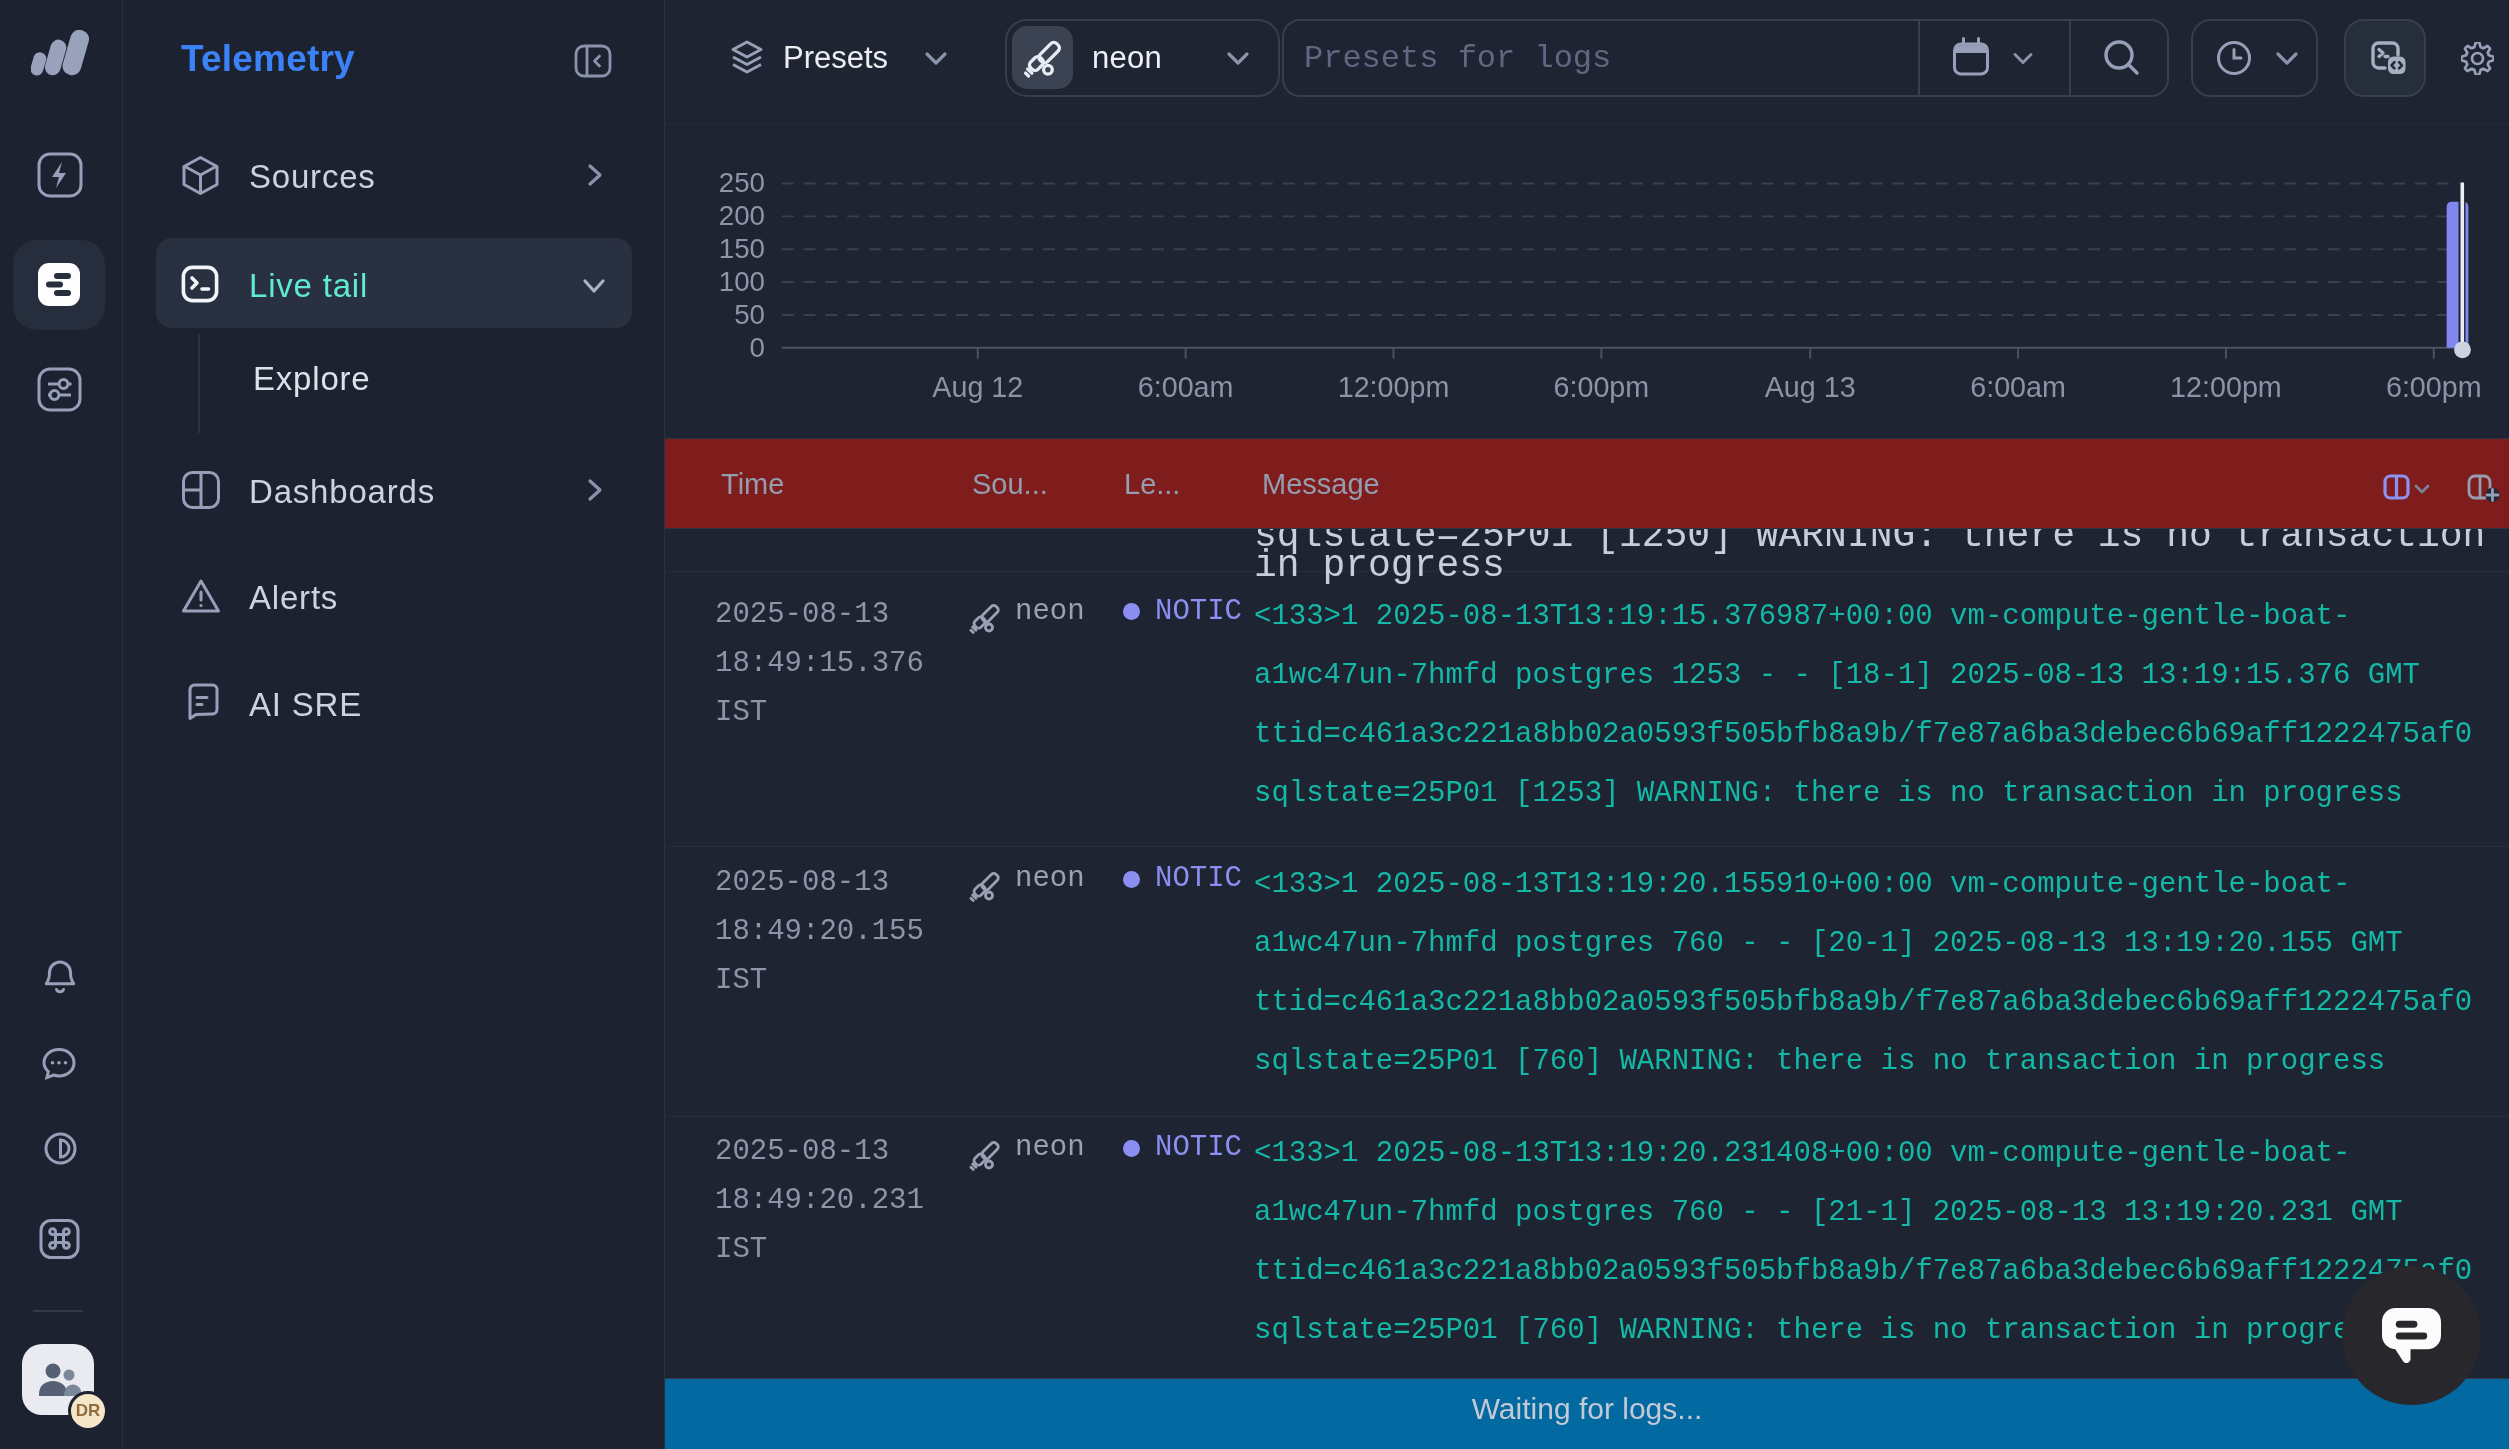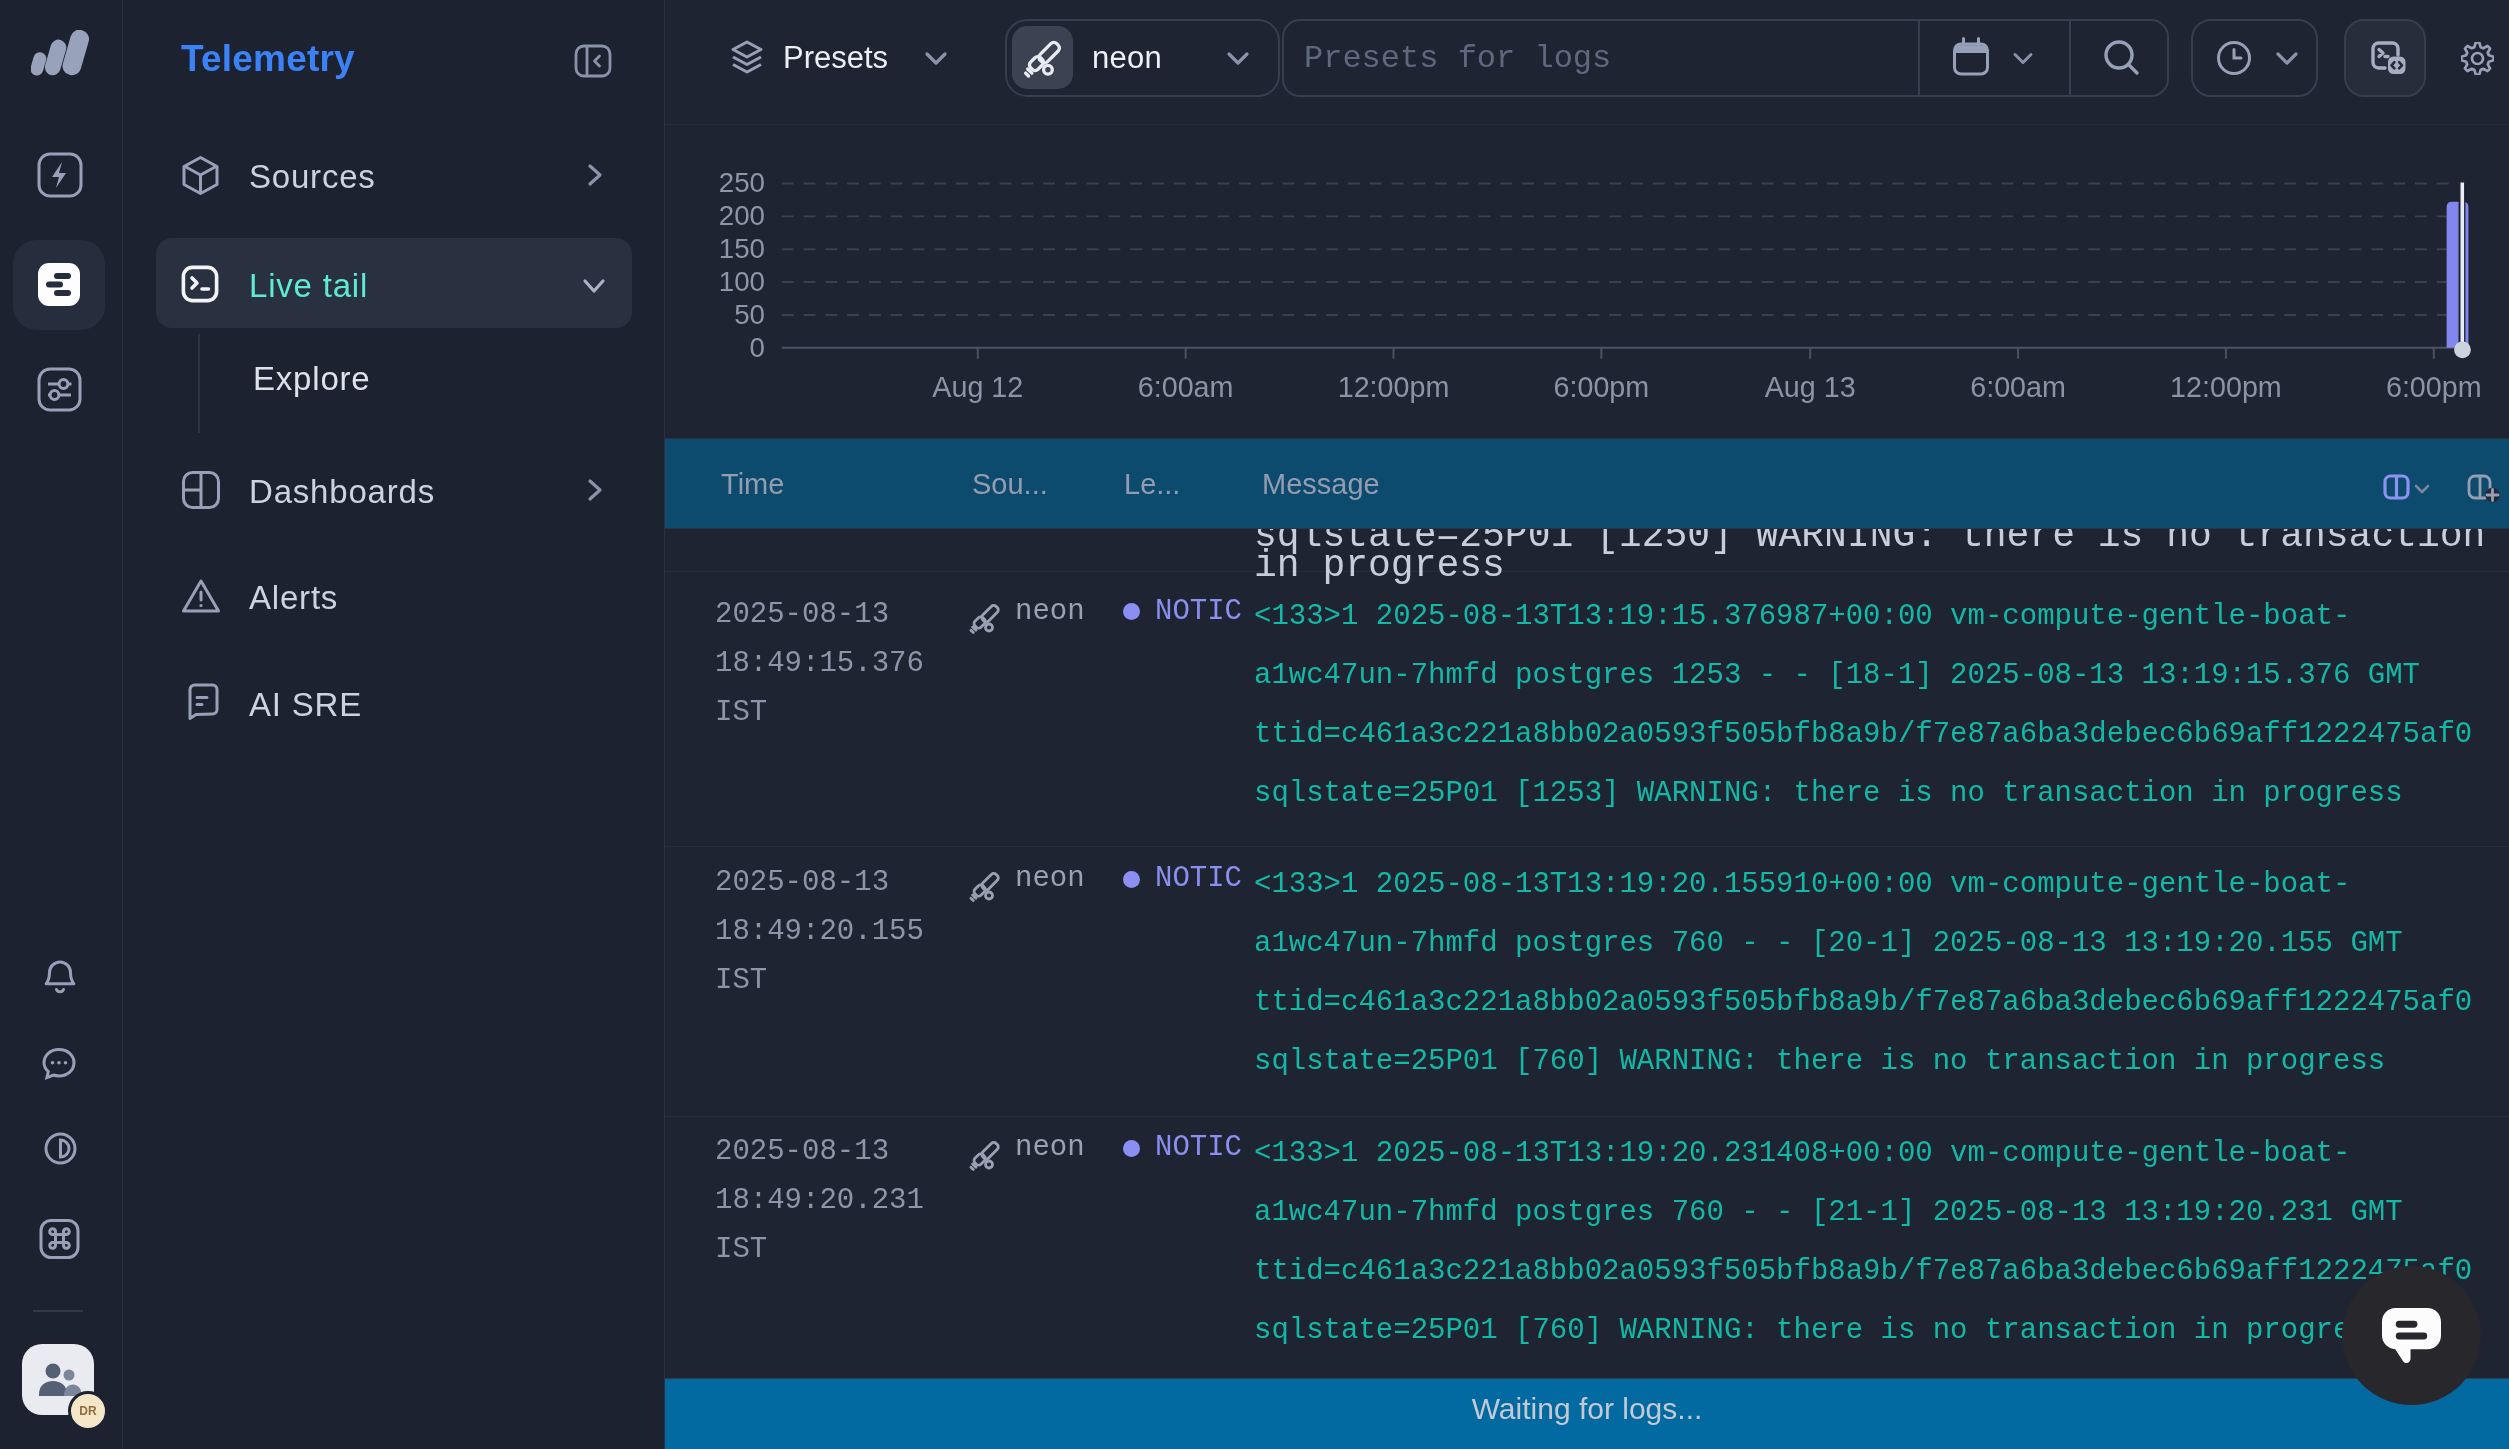--- a/index.html
+++ b/index.html
@@ -11,21 +11,21 @@
   #rail { position:absolute; left:0; top:0; width:123px; height:1449px; background:#1d2230; border-right:1px solid #2a3040; }
   #side2 { position:absolute; left:124px; top:0; width:541px; height:1449px; background:#1d2230; border-right:1px solid #2a3040; }
   #main { position:absolute; left:665px; top:0; width:1844px; height:1449px; background:#1e2431; }
   .navtxt { color:#ccd2de; font-size:33px; letter-spacing:0.8px; }
   #livetail-row { position:absolute; left:32px; top:238px; width:476px; height:90px; background:#293040; border-radius:16px; }
   .mono { font-family:"Liberation Mono", monospace; }
   
   #topbar { position:absolute; left:0; top:0; width:1844px; height:125px; border-bottom:1px solid #262c3a; }
   .obox { position:absolute; top:19px; height:78px; border:2px solid #363e50; border-radius:20px; }
   
-  #thead { position:absolute; left:0; top:438px; width:1844px; height:91px; background:#0c4a6e; border-top:1px solid #2c3342; border-bottom:1px solid #2c3342; z-index:5; }
+  #thead { position:absolute; left:0; top:438px; width:1844px; height:91px; background:#7f1d1d; border-top:1px solid #2c3342; border-bottom:1px solid #2c3342; z-index:5; }
   .hlabel { position:absolute; top:0; line-height:91px; color:#949cb0; font-size:29px; }
   .rowline { position:absolute; left:0; width:1844px; height:1px; background:#262d3b; }
   .msg { position:absolute; left:589px; color:#14b8a6; font-size:29px; line-height:59px; white-space:pre; }
   .time { position:absolute; left:50px; color:#8d95a9; font-size:29px; line-height:49px; white-space:pre; font-family:"Liberation Mono", monospace; }
   .src { position:absolute; left:350px; color:#99a1b3; font-size:29px; }
   .lvl { position:absolute; left:490px; color:#8a8ff1; font-size:29px; }
   .dot { position:absolute; left:458px; width:17px; height:17px; border-radius:50%; background:#8a8ff1; }
   #footer { position:absolute; left:0; top:1378px; width:1844px; height:71px; background:#0369a1; border-top:1px solid #333a4a; }
   #footer span { display:block; text-align:center; line-height:59px; color:#c3c9d5; font-size:30px; font-weight:500; }
   #fab { position:absolute; left:2342px; top:1266px; width:139px; height:139px; border-radius:50%; background:#27272c; z-index:30; }
@@ -86,21 +86,21 @@
     </svg>
     <div class="abs" style="left:33px;top:1310px;width:50px;height:2px;background:#323949;"></div>
 
     <div class="abs" style="left:22px;top:1344px;width:72px;height:71px;background:#e9ebf0;border-radius:20px;"></div>
     <svg class="abs" style="left:36px;top:1360px;" width="46" height="40" viewBox="0 0 46 40" fill="#566074">
       <circle cx="17" cy="11" r="7.5"></circle>
       <path d="M3 34 c0 -8 6 -13 14 -13 s14 5 14 13 v2 H3 z"></path>
       <circle cx="33" cy="15" r="5.5" fill="#7d879b"></circle>
       <path d="M28 35 c.5 -6.5 4 -10.5 9 -10.5 c4.5 0 8 3.5 8.5 9 v2.5 H28 z" fill="#7d879b"></path>
     </svg>
-    <div class="abs" style="left:68px;top:1391px;width:40px;height:40px;background:#f4e6c6;border:3px solid #1d2230;border-radius:50%;color:#8f6d3f;font-size:12px;font-weight:700;text-align:center;line-height:34px;">DR</div>
+    <div class="abs" style="left:68px;top:1391px;width:40px;height:40px;background:#f4e6c6;border:3px solid #1d2230;border-radius:50%;color:#8f6d3f;font-size:17px;font-weight:700;text-align:center;line-height:34px;">DR</div>
   </div>
   <div id="side2">
     <div class="abs" style="left:57px;top:38px;color:#3b82f6;font-size:37px;font-weight:700;letter-spacing:0.2px;">Telemetry</div>
 
     <svg class="abs" style="left:450px;top:44px;" width="38" height="34" viewBox="0 0 38 34" fill="none" stroke="#8a93ab" stroke-width="2.8">
       <rect x="2" y="2" width="34" height="30" rx="8"></rect>
       <path d="M13 2 v30"></path>
       <path d="M25.5 12 l-5 5 5 5" stroke-linecap="round" stroke-linejoin="round"></path>
     </svg>
 

